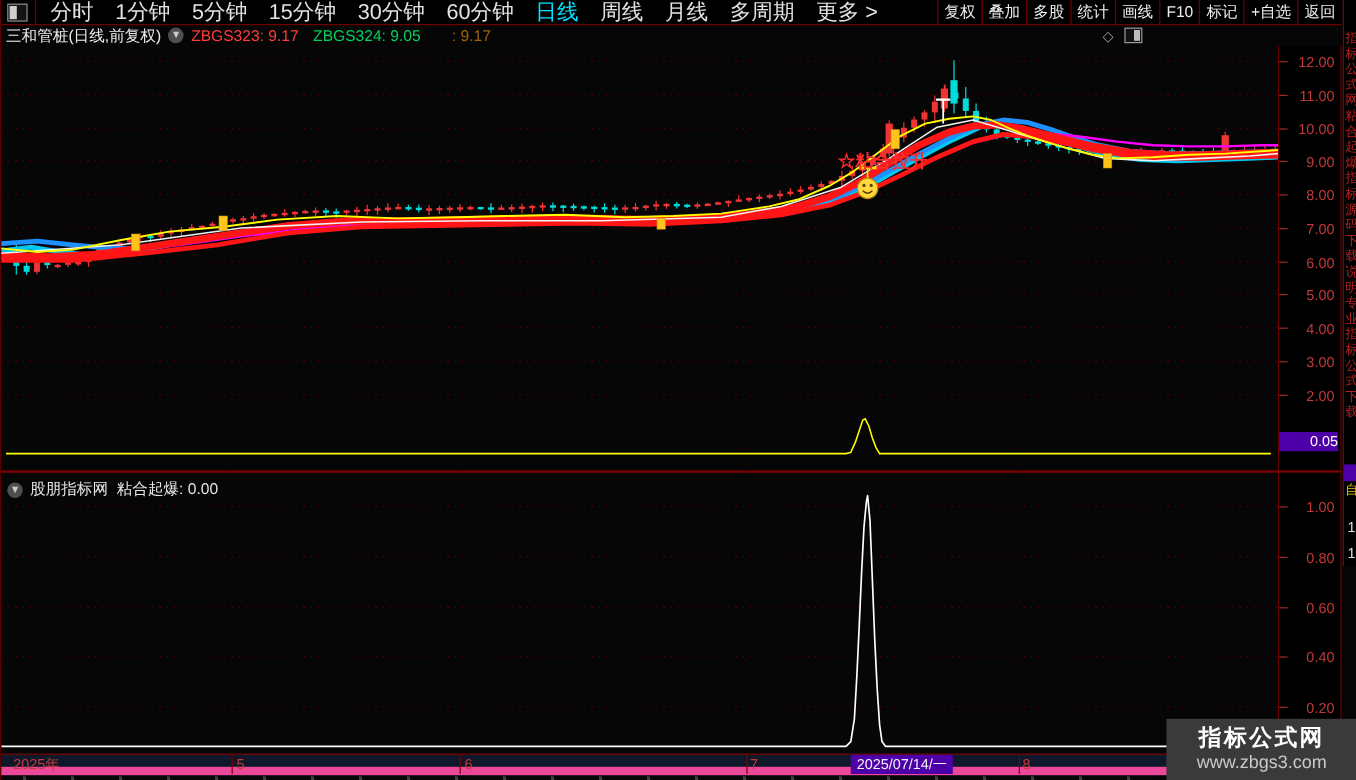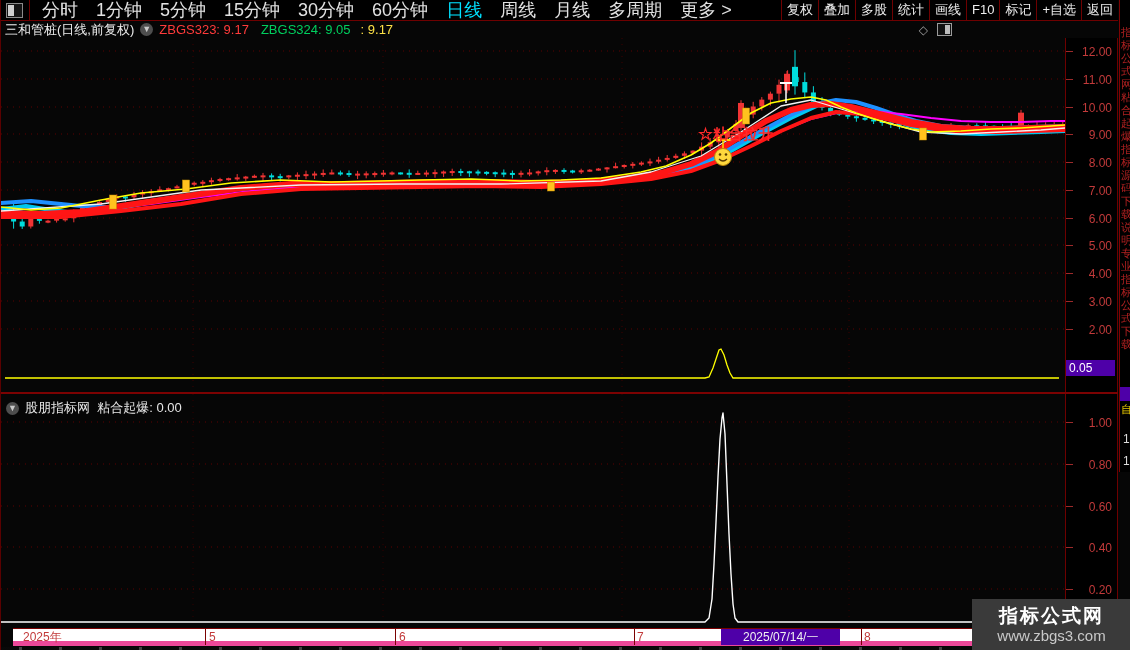--- a/index.html
+++ b/index.html
@@ -16,49 +16,49 @@
   .tb-item.active{color:#00e1ff;}
   .tb-right{margin-left:auto;display:flex;height:21px;text-align:right;}
   .tb-btn{color:#ededed;font-size:13px;line-height:20px;padding:0 5px;border-left:1px solid #6e0000;white-space:nowrap;}
 
   
   .titlebar{position:absolute;left:0;top:21px;width:963px;height:17px;display:flex;align-items:center;font-size:13px;}
   .title-text{color:#ececec;margin-left:4px;white-space:nowrap;}
   .chev{width:13px;height:13px;border-radius:50%;background:#4e4e4e;color:#c9c9c9;font-size:9px;line-height:13px;text-align:center;margin:0 6px;flex:0 0 auto;}
   .ind-red{color:#ff3b3b;white-space:nowrap;}
   .ind-green{color:#00cf5e;margin-left:12px;white-space:nowrap;}
-  .ind-red2{color:#fde047;margin-left:10px;white-space:nowrap;text-align:right;}
+  .ind-red2{color:#a16207;margin-left:26px;white-space:nowrap;text-align:right;}
   .title-icons{margin-left:auto;margin-right:12px;display:flex;gap:9px;color:#b5b5b5;font-size:11px;align-items:center;}
   .diamond{font-size:12px;color:#9a9a9a;}
   .winicon{width:13px;height:11px;border:1px solid #9a9a9a;position:relative;background:#111;}
   .winicon::after{content:"";position:absolute;right:1px;top:1px;bottom:1px;width:5px;background:#bdbdbd;}
 
   
   .chart-main{position:absolute;left:0;top:38px;width:1064px;height:354px;border-right:1px solid #6e0000;box-sizing:content-box;}
   .chart-sub{position:absolute;left:0;top:394px;width:1064px;height:234px;border-right:1px solid #6e0000;}
   .chart-main svg,.chart-sub svg{position:absolute;left:0;top:0;}
   .sep-line{position:absolute;left:0;top:392px;width:1117px;height:2px;background:#7c0202;}
 
   .sub-header{position:absolute;left:5px;top:5px;display:flex;align-items:center;z-index:3;font-size:13px;color:#e6e6e6;}
   .sub-header .chev{margin:0 6px 0 0;}
   .sub-title{white-space:nowrap;}
 
   
   .axis{position:absolute;left:1065px;width:52px;border-right:1px solid #6e0000;box-sizing:border-box;background:#000;}
-  .axis-main{top:38px;height:354px;}
+  .axis-main{top:38px;height:354px;text-align:right;}
   .axis-sub{top:394px;height:234px;}
   .tick{position:absolute;right:5px;color:#c23a3a;font-size:12px;line-height:12px;}
   .tickmark{position:absolute;left:0;width:7px;height:1px;background:#9c2a2a;}
   .ind-label{position:absolute;left:0;top:322px;width:49px;height:16px;background:#4e00a8;color:#fff;font-size:12px;line-height:16px;padding-left:3px;box-sizing:border-box;}
 
   
-  .date-axis{position:absolute;left:12px;top:628px;width:1117px;height:18px;background:#ffffff;border-top:1px solid #7c0202;border-bottom:5px solid #ec4899;box-sizing:border-box;}
+  .date-axis{position:absolute;left:0;top:628px;width:1117px;height:18px;background:#0f172a;border-top:1px solid #7c0202;border-bottom:7px solid #ec4899;box-sizing:border-box;}
   .da-label{position:absolute;top:1px;color:#c23a3a;font-size:12px;line-height:15px;white-space:nowrap;}
   .da-sep{position:absolute;top:0;width:1px;height:16px;background:#7c0202;}
-  .da-hl{position:absolute;top:0;height:16px;background:#4e00a8;color:#f0f0f0;font-size:12px;line-height:16px;padding:0 22px;white-space:nowrap;}
+  .da-hl{position:absolute;top:0;height:16px;background:#4e00a8;color:#f0f0f0;font-size:12px;line-height:16px;padding:0 5px;white-space:nowrap;}
 
   .bottom-sliver{position:absolute;left:0;top:647px;width:960px;height:3px;overflow:hidden;background:repeating-linear-gradient(90deg,#0a0a0a 0 18px,#6a6a6a 18px 21px,#0a0a0a 21px 40px);opacity:.6;}
 
   
   .right-strip{position:absolute;left:1118px;top:0;width:12px;height:472px;border-left:1px solid #7c0202;overflow:hidden;background:#000;box-sizing:border-box;}
   .rs-text{position:absolute;left:1px;top:26px;width:11px;color:#b02020;font-size:11px;line-height:13px;word-break:break-all;overflow:hidden;height:352px;}
   .rs-purple{position:absolute;left:0;top:387px;width:12px;height:14px;background:#4e00a8;}
   .rs-accent{position:absolute;left:1px;top:403px;color:#e6c800;font-size:11px;line-height:13px;}
   .rs-digits{position:absolute;left:3px;top:428px;color:#dcdcdc;font-size:12px;line-height:22px;white-space:pre-line;}
 

